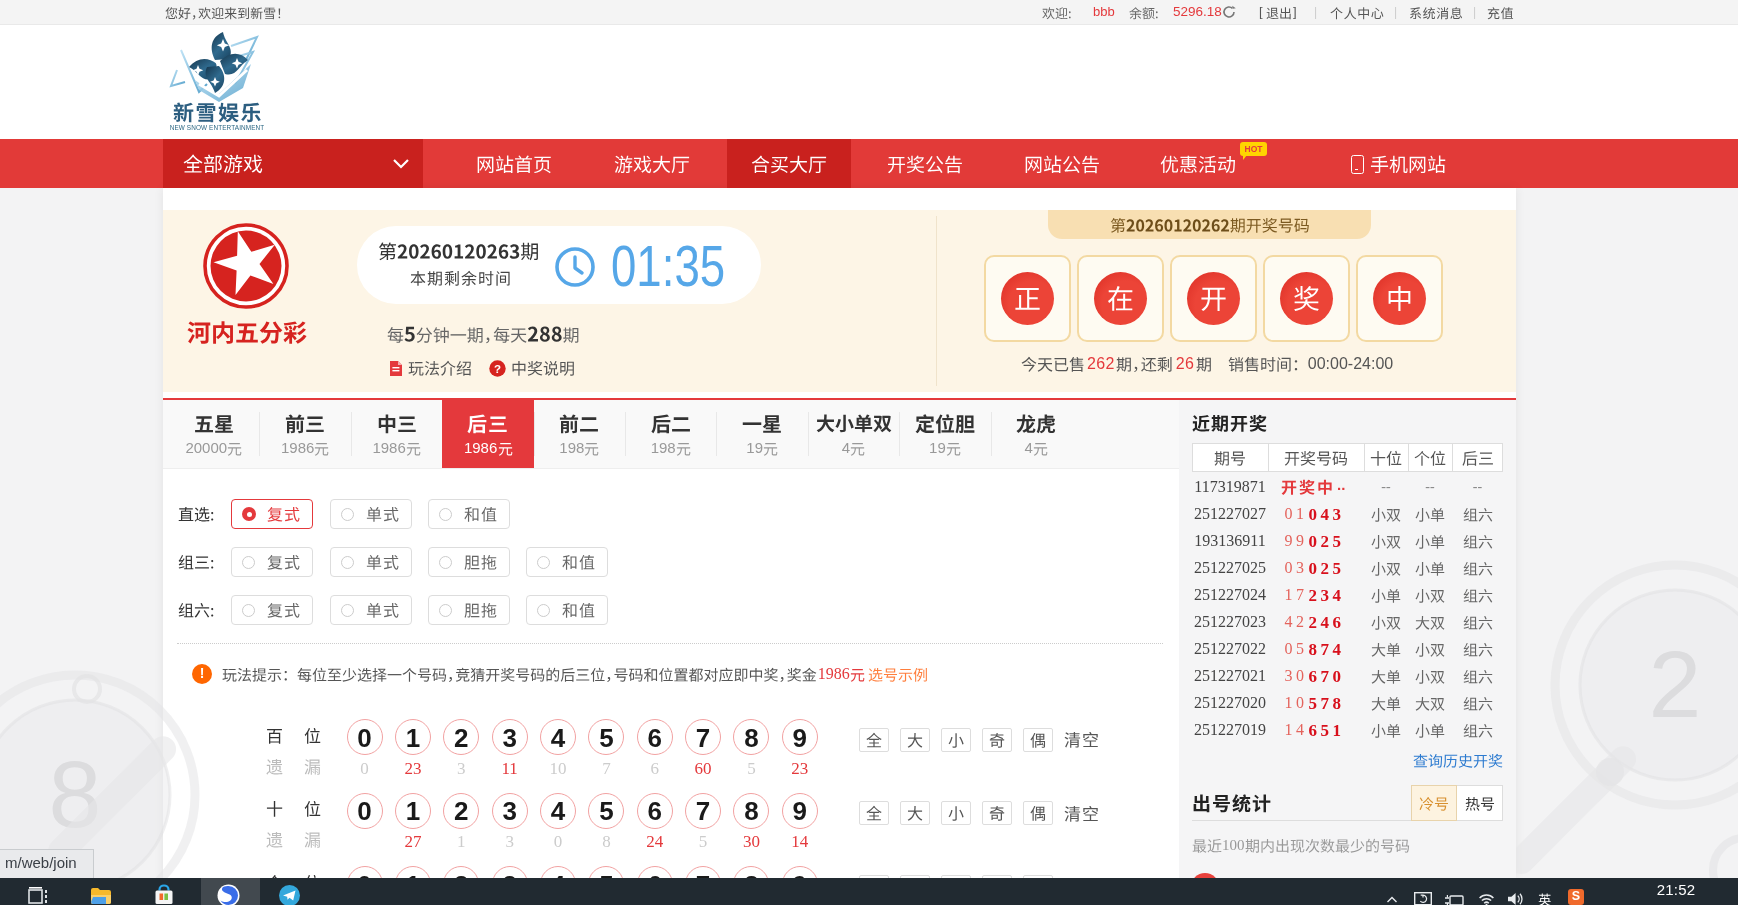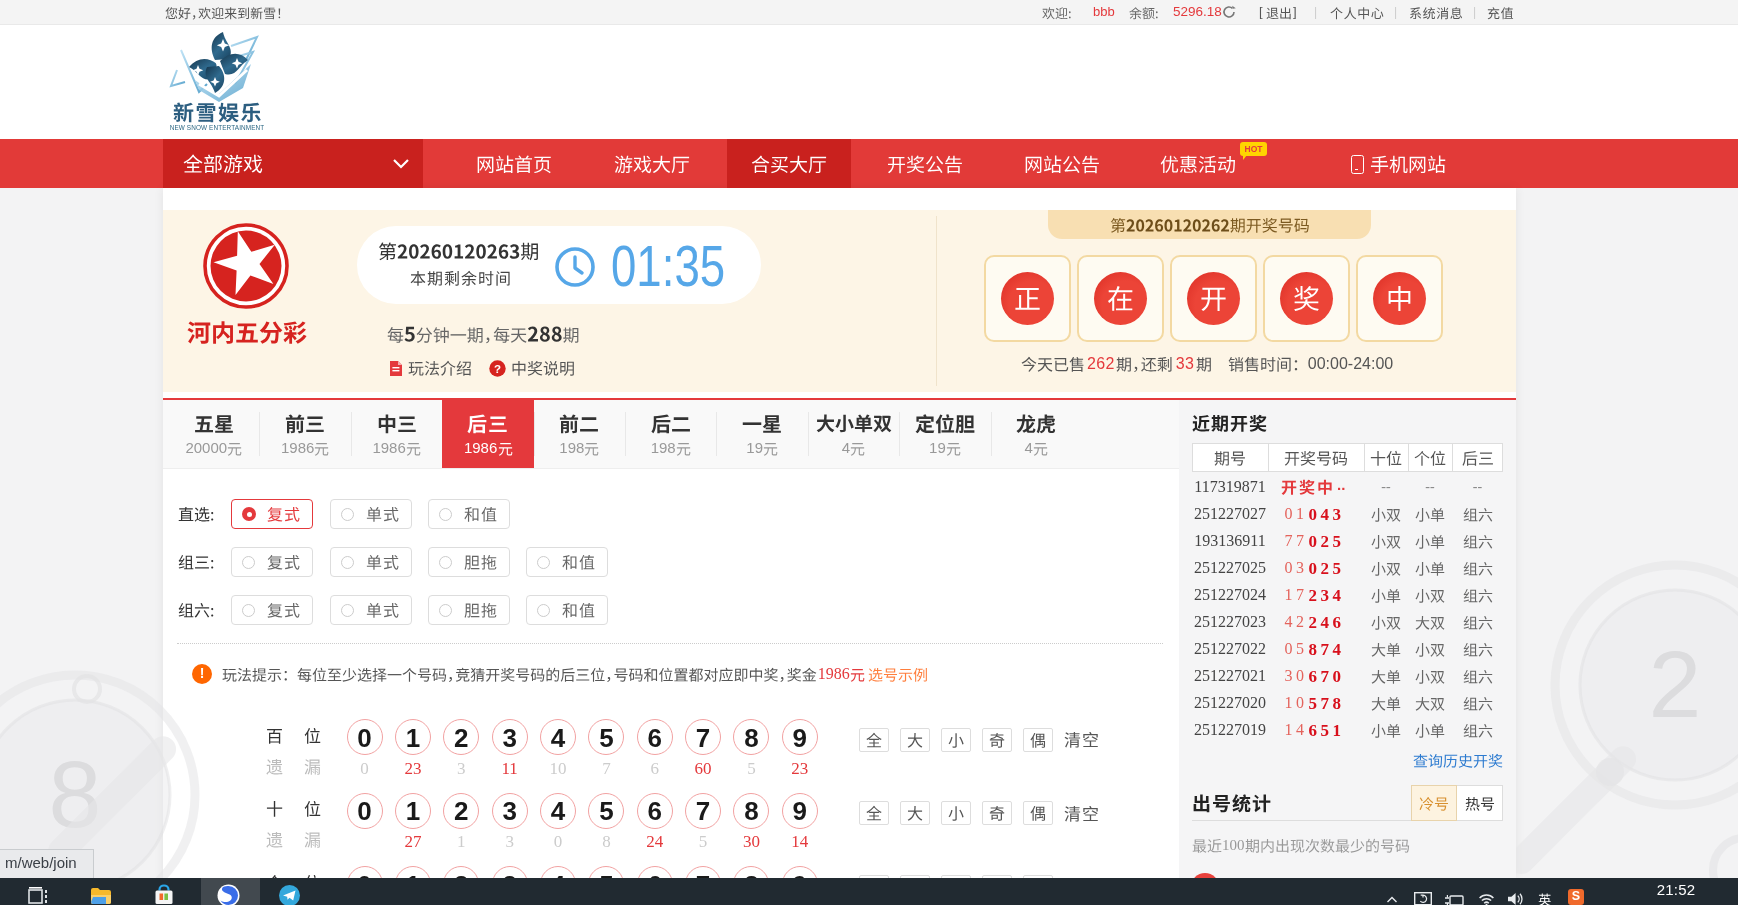--- a/index.html
+++ b/index.html
@@ -567,21 +567,21 @@
     </svg></div>
 <div style="position:absolute;left:1087.0px;top:354.1px;font:normal 16.0px 'Liberation Sans',sans-serif;color:#e4393c;letter-spacing:0.40px;white-space:nowrap;z-index:4;line-height:19.8px;">262</div>
 <div style="position:absolute;left:1116.0px;top:354.0px;z-index:4;line-height:0;"><svg width="57" height="20" viewBox="0 0 57 20" style="overflow:visible">
       <g transform="translate(0.0,16.4) scale(0.01600,-0.01600)" fill="#555">
         <use href="#r671F" x="0"></use>
         <use href="#rFF0C" x="1000"></use>
         <use href="#r8FD8" x="1550"></use>
         <use href="#r5269" x="2550"></use>
       </g>
     </svg></div>
-<div style="position:absolute;left:1175.8px;top:354.1px;font:normal 16.0px 'Liberation Sans',sans-serif;color:#e4393c;letter-spacing:0.40px;white-space:nowrap;z-index:4;line-height:19.8px;">33</div>
+<div style="position:absolute;left:1175.8px;top:354.1px;font:normal 16.0px 'Liberation Sans',sans-serif;color:#e4393c;letter-spacing:0.40px;white-space:nowrap;z-index:4;line-height:19.8px;">26</div>
 <div style="position:absolute;left:1195.8px;top:354.0px;z-index:4;line-height:0;"><svg width="16" height="20" viewBox="0 0 16 20" style="overflow:visible">
       <g transform="translate(0.0,16.4) scale(0.01600,-0.01600)" fill="#555">
         <use href="#r671F" x="0"></use>
       </g>
     </svg></div>
 <div style="position:absolute;left:1227.8px;top:354.0px;z-index:4;line-height:0;"><svg width="80" height="20" viewBox="0 0 80 20" style="overflow:visible">
       <g transform="translate(0.0,16.4) scale(0.01600,-0.01600)" fill="#555">
         <use href="#r9500" x="0"></use>
         <use href="#r552E" x="1000"></use>
         <use href="#r65F6" x="2000"></use>
@@ -1224,21 +1224,21 @@
         <use href="#r5355" x="1000"></use>
       </g>
     </svg></div>
 <div style="position:absolute;left:1462.5px;top:504.5px;z-index:4;line-height:0;"><svg width="30" height="19" viewBox="0 0 30 19" style="overflow:visible">
       <g transform="translate(0.0,15.5) scale(0.01500,-0.01500)" fill="#666">
         <use href="#r7EC4" x="0"></use>
         <use href="#r516D" x="1000"></use>
       </g>
     </svg></div>
 <div style="position:absolute;left:1230.0px;transform:translateX(-50%);top:531.1px;font:normal 16.0px 'Liberation Serif',serif;color:#444;letter-spacing:0.00px;white-space:nowrap;z-index:4;line-height:19.8px;">193136911</div>
-<div style="position:absolute;left:1284.4px;top:531.1px;font:normal 16.0px 'Liberation Serif',serif;color:#e4635c;letter-spacing:3.50px;white-space:nowrap;z-index:4;line-height:19.8px;">77</div>
+<div style="position:absolute;left:1284.4px;top:531.1px;font:normal 16.0px 'Liberation Serif',serif;color:#e4635c;letter-spacing:3.50px;white-space:nowrap;z-index:4;line-height:19.8px;">99</div>
 <div style="position:absolute;left:1308.6px;top:530.5px;font:bold 17.0px 'Liberation Serif',serif;color:#d8101c;letter-spacing:3.50px;white-space:nowrap;z-index:4;line-height:21.1px;">025</div>
 <div style="position:absolute;left:1371.0px;top:531.5px;z-index:4;line-height:0;"><svg width="30" height="19" viewBox="0 0 30 19" style="overflow:visible">
       <g transform="translate(0.0,15.5) scale(0.01500,-0.01500)" fill="#666">
         <use href="#r5C0F" x="0"></use>
         <use href="#r53CC" x="1000"></use>
       </g>
     </svg></div>
 <div style="position:absolute;left:1415.0px;top:531.5px;z-index:4;line-height:0;"><svg width="30" height="19" viewBox="0 0 30 19" style="overflow:visible">
       <g transform="translate(0.0,15.5) scale(0.01500,-0.01500)" fill="#666">
         <use href="#r5C0F" x="0"></use>

